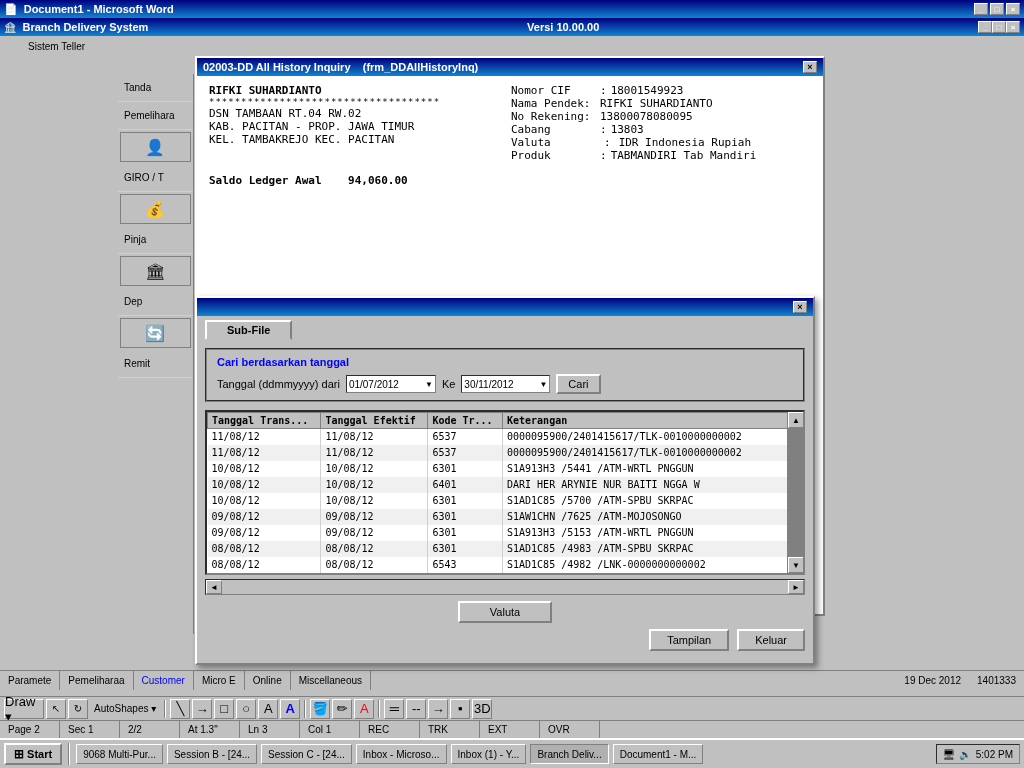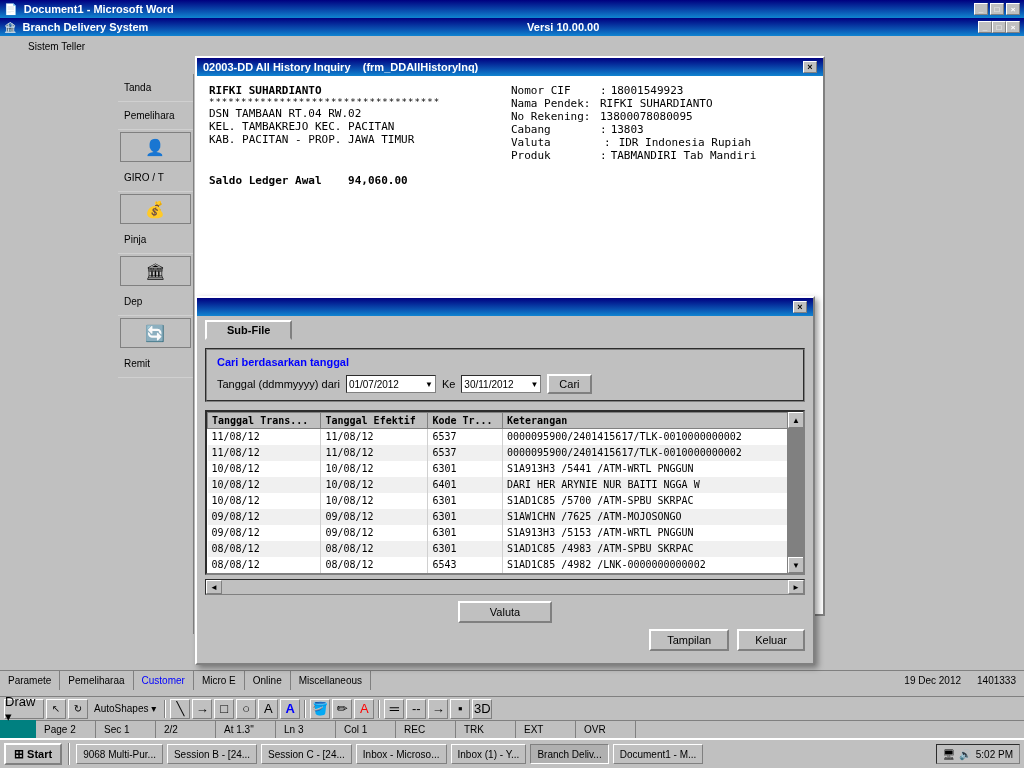--- a/index.html
+++ b/index.html
@@ -412,21 +412,20 @@
       bottom: 30px;
       left: 0;
       right: 0;
       height: 18px;
       background: #c0c0c0;
       border-top: 1px solid #808080;
       display: flex;
       align-items: center;
       font-size: 10px;
       z-index: 1000;
-      margin-left: 36px;
     }
     .word-status-item {
       padding: 0 8px;
       border-right: 1px solid #808080;
       height: 100%;
       display: flex; align-items: center;
       min-width: 60px;
     }
 
     
@@ -606,22 +605,22 @@
         <span>(frm_DDAllHistoryInq)</span>
       </span>
       <div style="margin-left:auto;" class="sub-dialog-close">×</div>
     </div>
 
     <div style="background:white; padding:8px 12px; font-size:11px; font-family:monospace; display:grid; grid-template-columns:1fr 1fr; gap:2px;">
       <div>
         <div style="font-weight:bold;">RIFKI SUHARDIANTO</div>
         <div style="font-size:9px; letter-spacing:1px;">************************************</div>
         <div>DSN TAMBAAN RT.04 RW.02</div>
+        <div>KAB. PACITAN - PROP. JAWA TIMUR</div>
         <div>KEL. TAMBAKREJO KEC. PACITAN</div>
-        <div>KAB. PACITAN - PROP. JAWA TIMUR</div>
       </div>
       <div style="font-size:11px;">
         <div style="display:flex; gap:4px;">
           <span style="min-width:85px;">Nomor CIF</span>
           <span>:</span>
           <span>18001549923</span>
         </div>
         <div style="display:flex; gap:4px;">
           <span style="min-width:85px;">Nama Pendek:</span>
           <span>RIFKI SUHARDIANTO</span>
@@ -667,21 +666,21 @@
 
     <div class="search-area">
       <div class="search-title">Cari berdasarkan tanggal</div>
       <div class="search-row">
         <span>Tanggal (ddmmyyyy) dari</span>
         <div style="display:flex; align-items:center; background:white; border:1px inset #808080; width:90px; height:18px; padding:0 2px; font-size:10px;">
           <span style="font-size:10px;">01/07/2012</span>
           <span style="margin-left:auto; font-size:8px;">▼</span>
         </div>
         <span>Ke</span>
-        <div style="display:flex; align-items:center; background:white; border:1px inset #808080; width:80px; height:18px; padding:0 2px; font-size:10px;">
+        <div style="display:flex; align-items:center; background:white; border:1px inset #808080; width:89px; height:18px; padding:0 2px; font-size:10px;">
           <span style="font-size:10px;">30/11/2012</span>
           <span style="margin-left:auto; font-size:8px;">▼</span>
         </div>
         <button class="cari-btn">Cari</button>
       </div>
     </div>
 
     <div class="data-table-wrapper">
       <table class="data-table">
         <thead>

